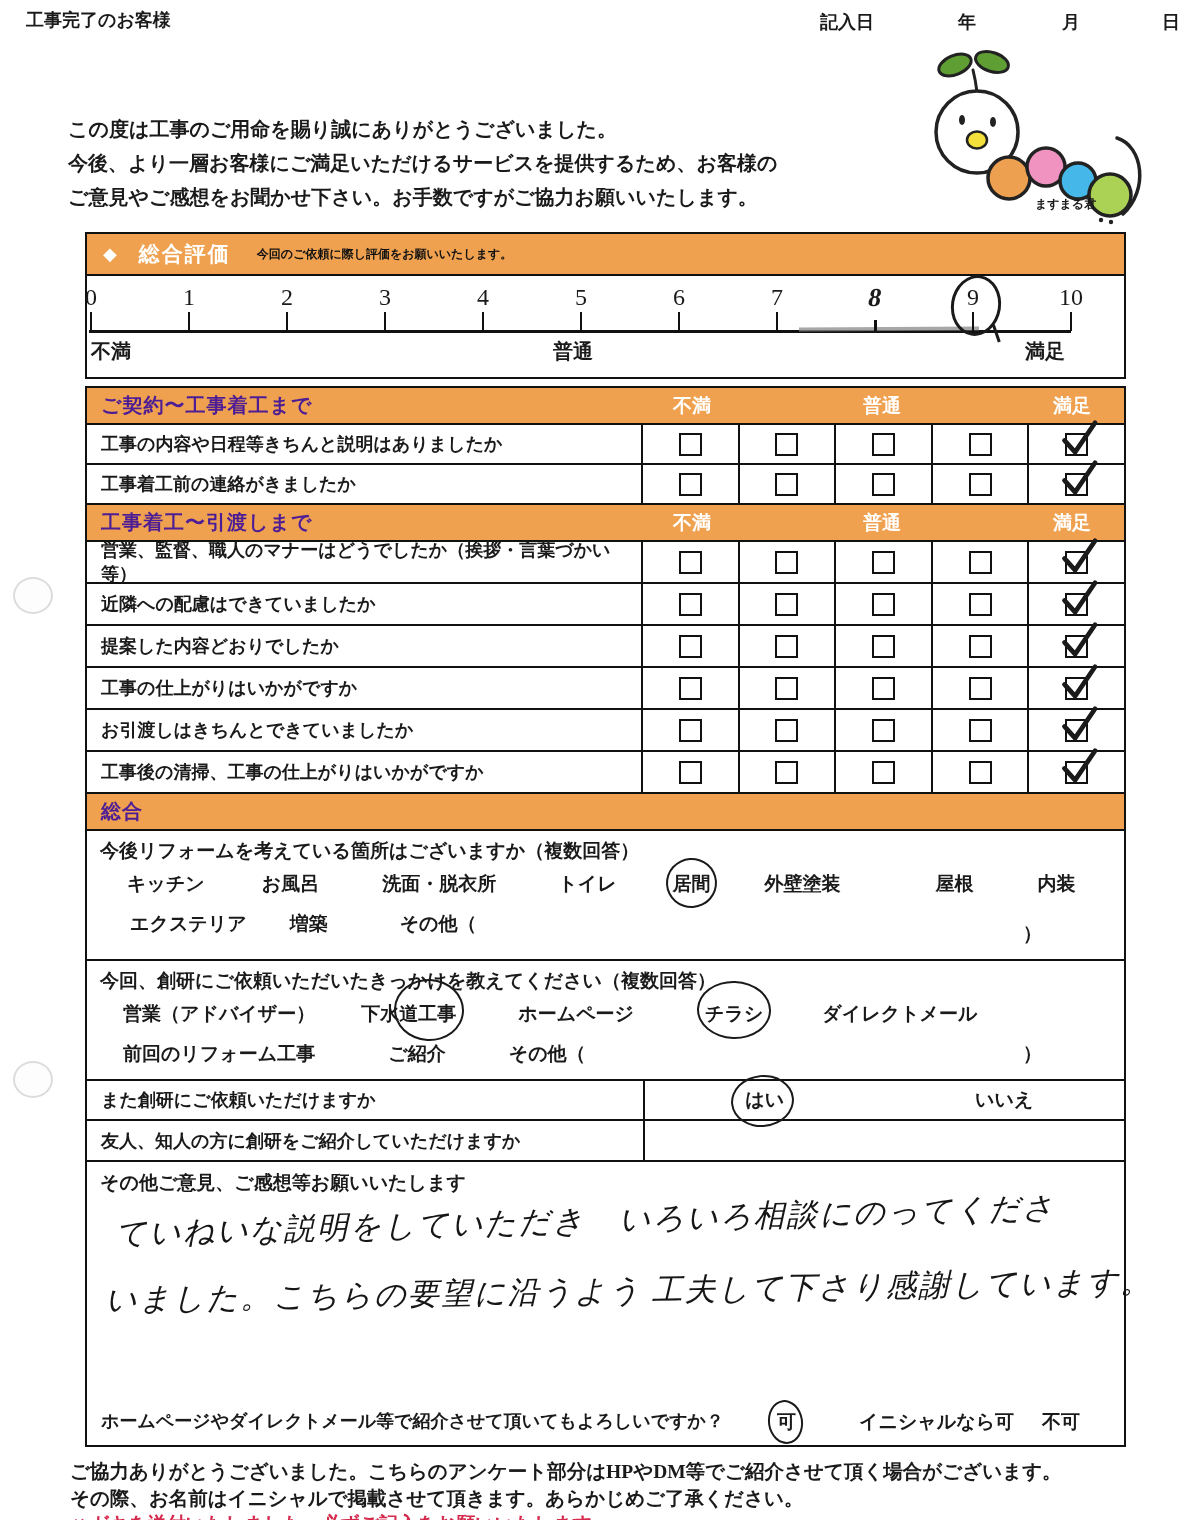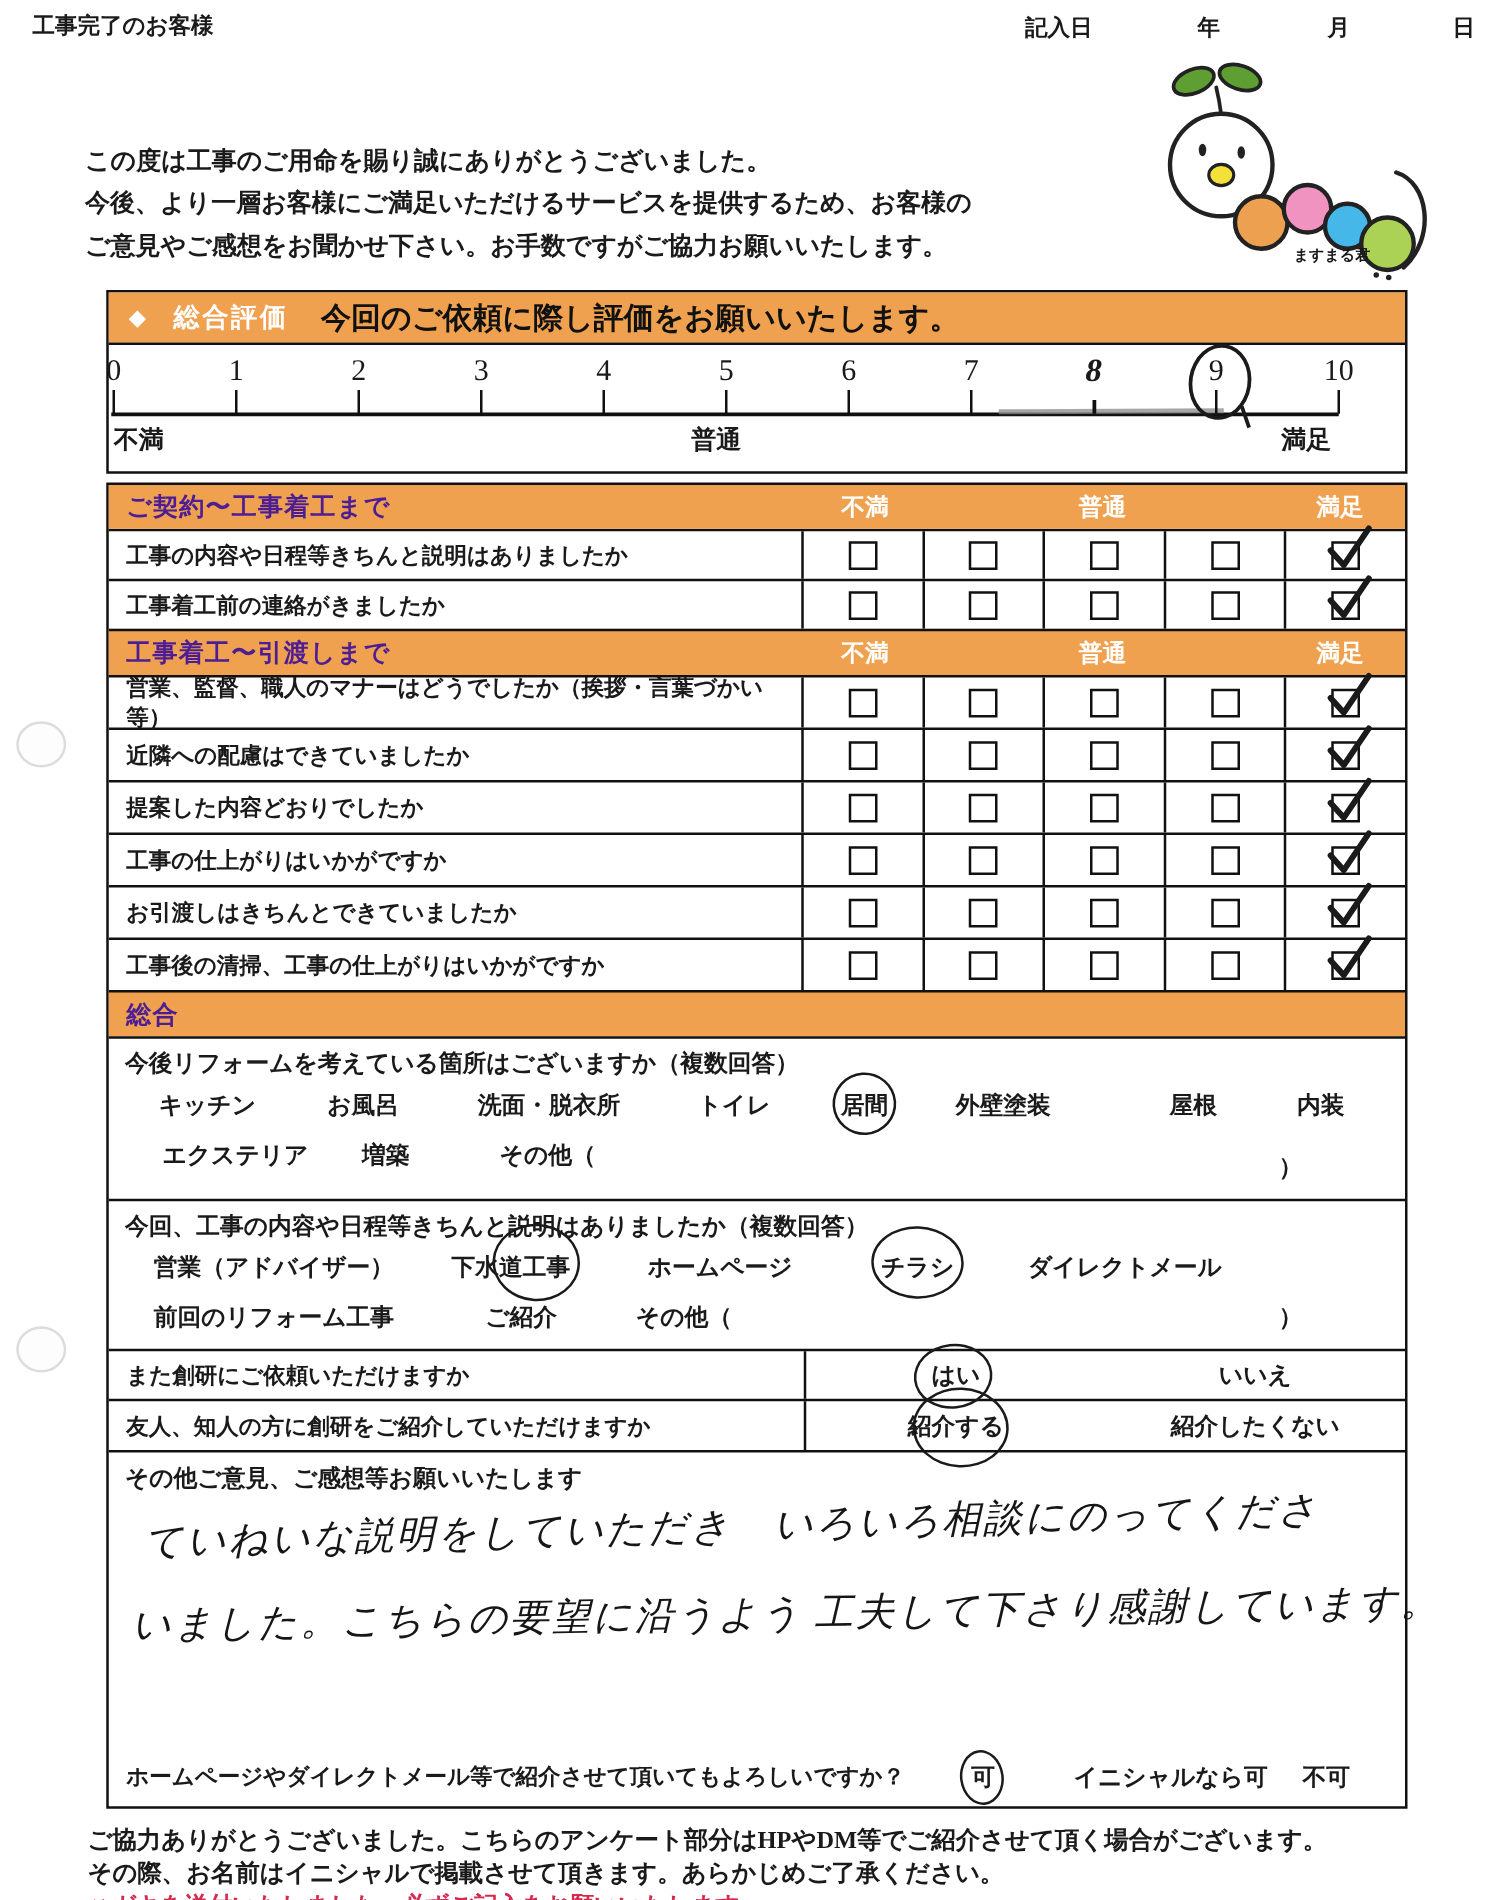--- a/index.html
+++ b/index.html
@@ -21,21 +21,21 @@
 
   
   .mascot{position:absolute;left:905px;top:48px;width:280px;height:180px;}
   .mascot-label{position:absolute;left:1035px;top:196px;font-size:12px;font-weight:bold;}
 
   
   .rate-box{position:absolute;left:85px;top:232px;width:1037px;border:2px solid #111;background:#fff;}
   .rate-head{height:40px;background:#efa14f;position:relative;display:flex;align-items:center;}
   .diamond{color:#fff;font-size:18px;margin-left:16px;}
   .rate-title{color:#fff;font-size:21px;font-weight:bold;margin-left:22px;letter-spacing:2px;}
-  .rate-desc{color:#111;font-size:24px;font-weight:bold;margin-left:26px;}
+  .rate-desc{color:#111;font-size:12px;font-weight:bold;margin-left:26px;}
   .scale-area{position:relative;height:101px;border-top:2px solid #111;}
   .num{position:absolute;top:8px;width:40px;text-align:center;font-size:24px;}
   .num.hand8{font-weight:bold;transform:skewX(-10deg) scale(1.08);}
   .tick{position:absolute;top:36px;width:2px;height:19px;background:#111;}
   .tick.short{top:44px;height:11px;width:3px;}
   .baseline{position:absolute;left:2px;top:54px;width:982px;height:3px;background:#111;}
   .smudge{position:absolute;left:712px;top:51px;width:180px;height:4px;background:#8a8a8a;opacity:.75;transform:rotate(-.3deg);}
   .lab-min{position:absolute;left:4px;top:62px;font-size:20px;font-weight:bold;}
   .lab-mid{position:absolute;left:466px;top:62px;font-size:20px;font-weight:bold;}
   .lab-max{position:absolute;left:938px;top:62px;font-size:20px;font-weight:bold;}
@@ -393,21 +393,21 @@
           <span class="opt">内装</span>
         </div>
         <div class="opt-row" id="reform-row2">
           <span class="opt">エクステリア</span>
           <span class="opt">増築</span>
           <span class="opt">その他（</span>
         </div>
         <span class="close-paren">）</span>
       </div>
       <div class="free-block fb-trigger">
-        <div class="block-q">今回、工事の内容や日程等きちんと説明はありましたか（複数回答）</div>
+        <div class="block-q">今回、創研にご依頼いただいたきっかけを教えてください（複数回答）</div>
         <div class="opt-row" id="trigger-row1">
           <span class="opt">営業（アドバイザー）</span>
           <span class="opt">下水道工事<div class="ring"></div></span>
           <span class="opt">ホームページ</span>
           <span class="opt">チラシ<div class="ring"></div></span>
           <span class="opt">ダイレクトメール</span>
         </div>
         <div class="opt-row" id="trigger-row2">
           <span class="opt">前回のリフォーム工事</span>
           <span class="opt">ご紹介</span>
@@ -421,28 +421,20 @@
           <div class="yn-cell">
             <span class="yn-opt" id="again-yes">はい<div class="ring"></div></span>
           </div>
           <div class="yn-cell">
             <span class="yn-opt">いいえ</span>
           </div>
         </div>
       </div>
       <div class="yn-row h39">
         <div class="q-label">友人、知人の方に創研をご紹介していただけますか</div>
-        <div class="yn-area">
-          <div class="yn-cell">
-            <span class="yn-opt" id="refer-yes">紹介する<div class="ring"></div></span>
-          </div>
-          <div class="yn-cell">
-            <span class="yn-opt">紹介したくない</span>
-          </div>
-        </div>
       </div>
       <div class="comments-cell">
         <div class="comments-label">その他ご意見、ご感想等お願いいたします</div>
         <div class="hand hand-1">ていねいな説明をしていただき　いろいろ相談にのってくださ</div>
         <div class="hand hand-2">いました。こちらの要望に沿うよう 工夫して下さり感謝しています。</div>
         <div class="pub-row">
           <span class="pub-q">ホームページやダイレクトメール等で紹介させて頂いてもよろしいですか？</span>
           <span class="pub-opt pub-1" style="position: absolute;">可<div class="ring" style="inset: -9px -7px -9px -9px; transform: rotate(-8deg);"></div></span>
           <span class="pub-opt pub-2" style="position: absolute;">イニシャルなら可</span>
           <span class="pub-opt pub-3" style="position: absolute;">不可</span>

